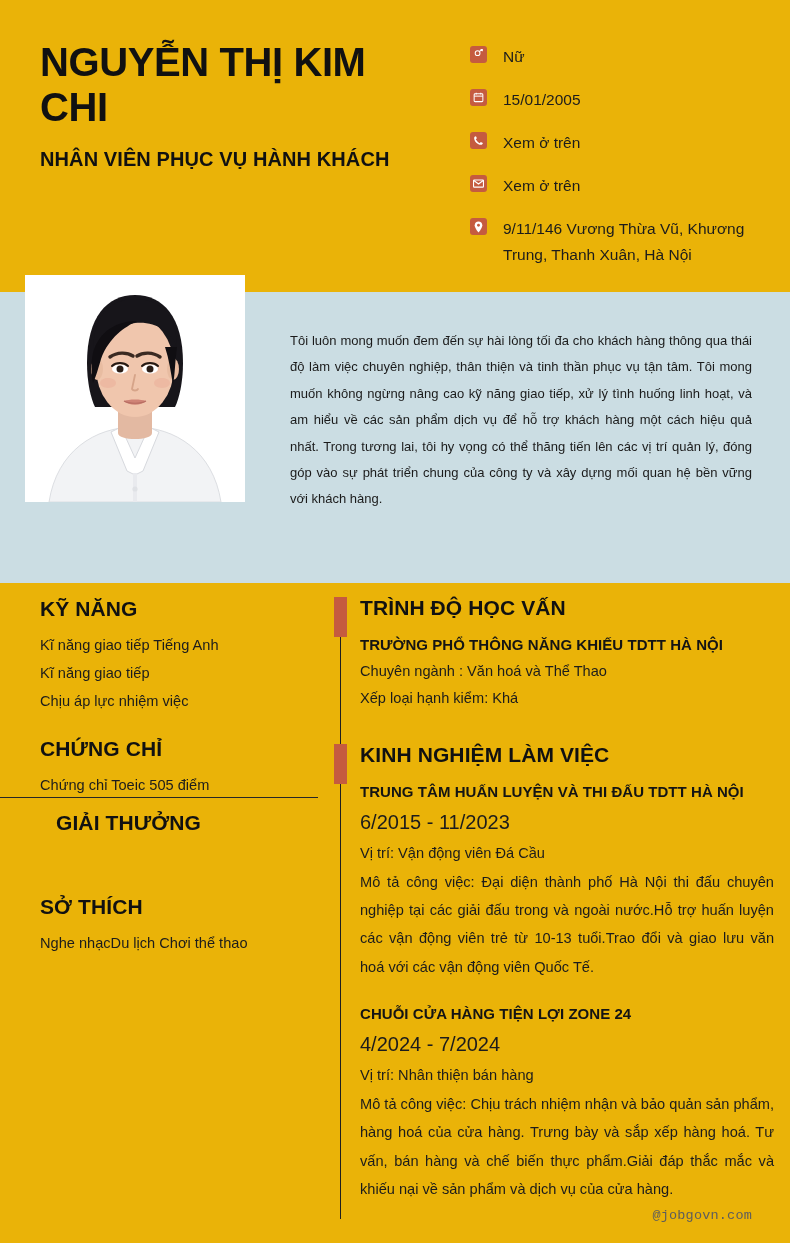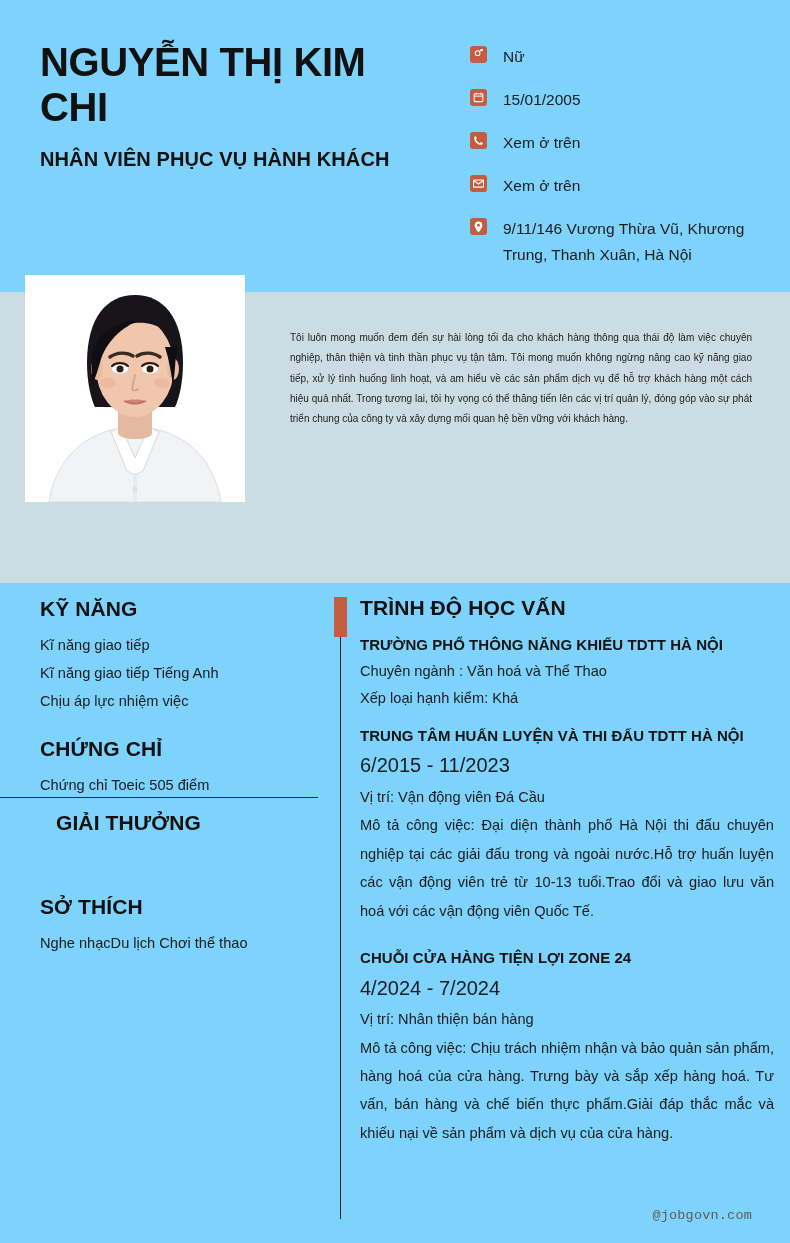--- a/index.html
+++ b/index.html
@@ -4,21 +4,21 @@
 <style>
   * { box-sizing: border-box; margin: 0; padding: 0; }
   html, body {
     width: 790px;
     height: 1243px;
     background: #ffffff;
     font-family: "Liberation Sans", sans-serif;
     color: #1a1a1a;
     overflow: hidden;
   }
-  .page { position: relative; width: 790px; height: 1243px; background: #7dd3fc; }
+  .page { position: relative; width: 790px; height: 1243px; background: #eab308; }
 
   
   .header { display: flex; padding: 34px 24px 0 40px; height: 292px; }
   .header-left { width: 430px; padding-top: 6px; }
   .name {
     font-size: 40px; font-weight: 700; line-height: 1.12;
     letter-spacing: -0.4px; color: #111; text-transform: uppercase;
     max-width: 380px;
   }
   .job-title {
@@ -40,21 +40,21 @@
     position: absolute; left: 0; top: 292px; width: 790px; height: 291px;
     background: #CBDDE3;
   }
   .photo {
     position: absolute; left: 25px; top: -17px; width: 220px; height: 227px;
     background: #ffffff; overflow: hidden;
   }
   .photo svg { display: block; }
   .summary {
     position: absolute; left: 290px; top: 36px; width: 462px;
-    font-size: 10px; line-height: 2.03; text-align: justify;
+    font-size: 13px; line-height: 2.03; text-align: justify;
     color: #1b1b1b;
   }
 
   
   .body { position: absolute; left: 0; top: 583px; width: 790px; height: 660px; }
   .col-divider {
     position: absolute; left: 340px; top: 14px; width: 1px; height: 622px;
     background: #1f1f1f;
   }
 
@@ -231,22 +231,22 @@
     <div class="summary">Tôi luôn mong muốn đem đến sự hài lòng tối đa cho khách hàng thông qua thái độ làm việc chuyên nghiệp, thân thiện và tinh thần phục vụ tận tâm. Tôi mong muốn không ngừng nâng cao kỹ năng giao tiếp, xử lý tình huống linh hoạt, và am hiểu về các sản phẩm dịch vụ để hỗ trợ khách hàng một cách hiệu quả nhất. Trong tương lai, tôi hy vọng có thể thăng tiến lên các vị trí quản lý, đóng góp vào sự phát triển chung của công ty và xây dựng mối quan hệ bền vững với khách hàng.</div>
   </div>
 
   <div class="body">
     <div class="col-divider"></div>
 
     <div class="left-col">
 
       <div>
         <div class="l-heading">KỸ NĂNG</div>
+        <div class="l-item">Kĩ năng giao tiếp Tiếng Anh</div>
         <div class="l-item">Kĩ năng giao tiếp</div>
-        <div class="l-item">Kĩ năng giao tiếp Tiếng Anh</div>
         <div class="l-item">Chịu áp lực nhiệm việc</div>
       </div>
 
       <div>
         <div class="l-heading gap">CHỨNG CHỈ</div>
         <div class="l-item">Chứng chỉ Toeic 505 điểm</div>
       </div>
 
     </div>
 
@@ -267,20 +267,24 @@
       <div class="sec">
         <span class="sec-marker"></span>
         <div class="sec-title">TRÌNH ĐỘ HỌC VẤN</div>
       </div>
       <div class="entry">
         <div class="entry-org">TRƯỜNG PHỔ THÔNG NĂNG KHIẾU TDTT HÀ NỘI</div>
         <div class="entry-line">Chuyên ngành : Văn hoá và Thể Thao</div>
         <div class="entry-line">Xếp loại hạnh kiểm: Khá</div>
       </div>
 
+      <div class="sec exp">
+        <span class="sec-marker"></span>
+        <div class="sec-title">KINH NGHIỆM LÀM VIỆC</div>
+      </div>
 
       <div class="entry">
         <div class="entry-org">TRUNG TÂM HUẤN LUYỆN VÀ THI ĐẤU TDTT HÀ NỘI</div>
         <div class="entry-date">6/2015 - 11/2023</div>
         <div class="entry-line">Vị trí: Vận động viên Đá Cầu</div>
         <div class="entry-desc">Mô tả công việc:  Đại diện thành phố Hà Nội thi đấu chuyên nghiệp tại các giải đấu trong và ngoài nước.Hỗ trợ huấn luyện các vận động viên trẻ từ 10-13 tuổi.Trao đổi và giao lưu văn hoá với các vận động viên Quốc Tế.</div>
       </div>
 
       <div class="entry" style="margin-top:22px;">
         <div class="entry-org">CHUỖI CỬA HÀNG TIỆN LỢI ZONE 24</div>

